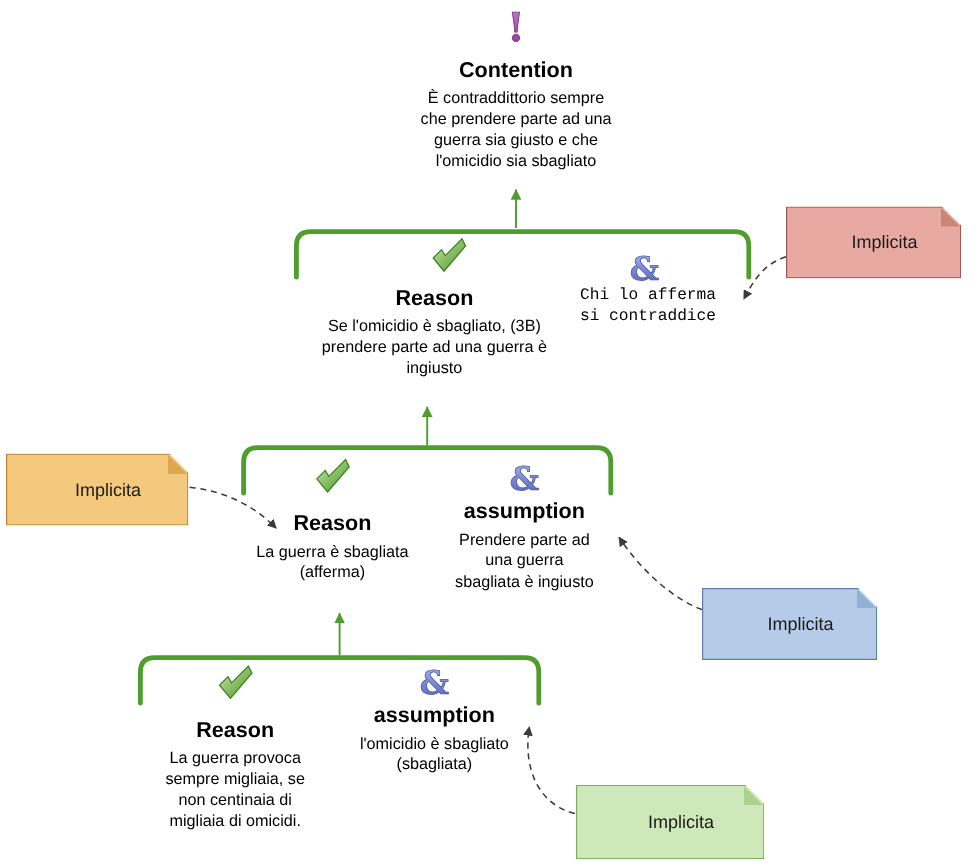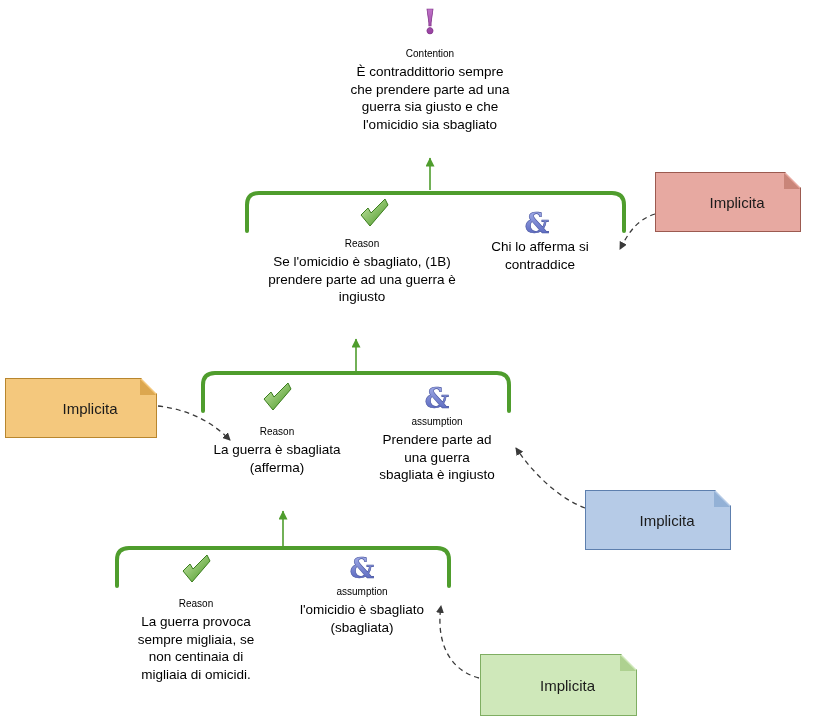--- a/index.html
+++ b/index.html
@@ -2,21 +2,21 @@
 <html><head>
 <meta charset="utf-8">
 <style>
   * { margin:0; padding:0; box-sizing:border-box; }
   html,body { background:#ffffff; }
   body { font-family:"Liberation Sans", sans-serif; color:#000; }
   .canvas { position:relative; width:814px; height:721px; background:#fff; overflow:hidden; }
   .overlay { position:absolute; left:0; top:0; }
 
   .node { position:absolute; display:flex; flex-direction:column; align-items:center; text-align:center; }
-  .node-label { font-weight:normal; font-size:10px; line-height:1.2; margin-bottom:3px; white-space:nowrap; }
+  .node-label { font-weight:bold; font-size:18px; line-height:1.2; margin-bottom:3px; white-space:nowrap; }
   .node-text { font-size:13.5px; line-height:1.3; }
 
   .icon { position:absolute; }
 
   .note { position:absolute; display:flex; align-items:center; justify-content:center;
           font-size:15px; color:#1a1a1a; border:1px solid;
           clip-path:polygon(0 0, calc(100% - 16px) 0, 100% 16px, 100% 100%, 0 100%);padding-left:18px; }
   .note::after { content:""; position:absolute; top:0; right:0; width:16px; height:16px;
           clip-path:polygon(0 0, 100% 100%, 0 100%); }
   .note-pink   { background:#e7a9a1; border-color:#9c5a50; }
@@ -80,29 +80,29 @@
     <div class="node-text">È contraddittorio sempre che prendere parte ad una guerra sia giusto e che l'omicidio sia sbagliato</div>
   </div>
 
   <div class="icon" style="left:358px; top:197px;">
     <svg width="32" height="32" viewBox="0 0 32 32">
       <path d="M3 18 L10 11 L13 16 L27 2 L30 8 L12 29 Z" fill="url(#checkGrad)" stroke="#3a7d1d" stroke-width="1"></path>
     </svg>
   </div>
   <div class="node" style="left:267px; top:238px; width:190px;">
     <div class="node-label">Reason</div>
-    <div class="node-text">Se l'omicidio è sbagliato, (1B) prendere parte ad una guerra è ingiusto</div>
+    <div class="node-text">Se l'omicidio è sbagliato, (3B) prendere parte ad una guerra è ingiusto</div>
   </div>
 
   <div class="icon" style="left:520px; top:206px;">
     <svg width="34" height="34">
       <text x="17" y="27" text-anchor="middle" font-family="DejaVu Serif, serif" font-size="27" font-weight="bold" fill="url(#ampGrad)" stroke="#46539e" stroke-width="0.6">&amp;</text>
     </svg>
   </div>
-  <div class="node" style="left:480px; top:238px; width:120px;">
+  <div class="node" style="left:480px; top:238px; width:120px;font-family:Liberation Mono, monospace;">
     <div class="node-text">Chi lo afferma si contraddice</div>
   </div>
 
   <div class="icon" style="left:261px; top:381px;">
     <svg width="32" height="32" viewBox="0 0 32 32">
       <path d="M3 18 L10 11 L13 16 L27 2 L30 8 L12 29 Z" fill="url(#checkGrad)" stroke="#3a7d1d" stroke-width="1"></path>
     </svg>
   </div>
   <div class="node" style="left:213px; top:426px; width:128px;">
     <div class="node-label">Reason</div>

